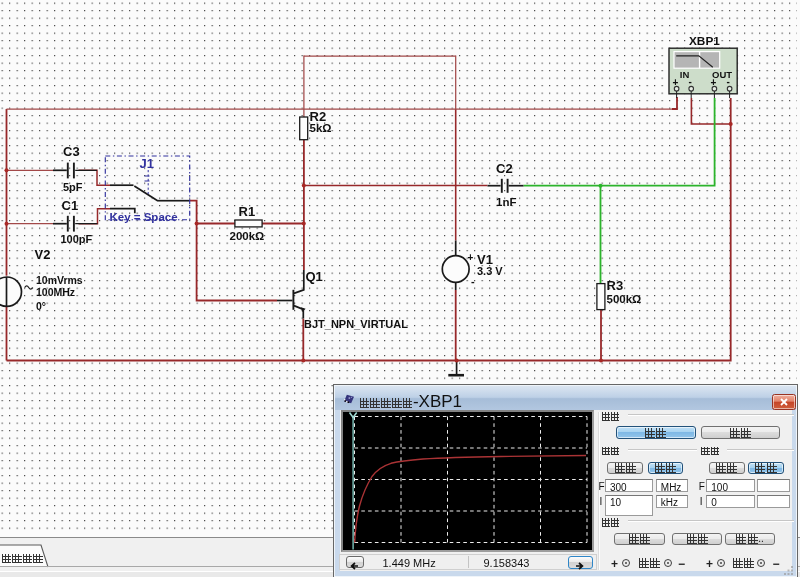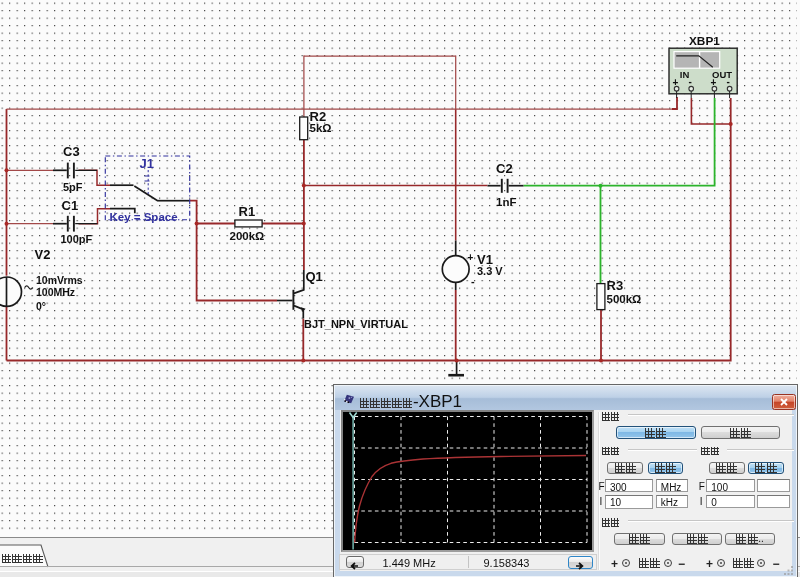--- a/index.html
+++ b/index.html
@@ -263,21 +263,21 @@
       <span class="cj c10"></span>
     </div>
 <div class="btn blue" style="left:414.3px;top:77.2px;width:35.5px;height:12.8px;">
       <span class="cj c10"></span>
       <span class="cj c10"></span>
     </div>
 <div class="flab" style="left:264.5px;top:96px;">F</div>
 <div class="fld" style="left:271px;top:94.5px;width:47.5px;height:13.4px;">300</div>
 <div class="fld" style="left:321.8px;top:94.5px;width:32.5px;height:13.4px;">MHz</div>
 <div class="flab" style="left:265.5px;top:111.5px;">I</div>
-<div class="fld" style="left:271px;top:110.2px;width:47.5px;height:14px;">10</div>
+<div class="fld" style="left:271px;top:110.2px;width:47.5px;height:21px;">10</div>
 <div class="fld" style="left:321.8px;top:110.2px;width:32.5px;height:13.4px;">kHz</div>
 <div class="flab" style="left:364.8px;top:96px;">F</div>
 <div class="fld" style="left:372.3px;top:94.5px;width:48.6px;height:13.4px;">100</div>
 <div class="fld" style="left:423.4px;top:94.5px;width:33px;height:13.4px;"></div>
 <div class="flab" style="left:365.8px;top:111.5px;">I</div>
 <div class="fld" style="left:372.3px;top:110.2px;width:48.6px;height:13.4px;">0</div>
 <div class="fld" style="left:423.4px;top:110.2px;width:33px;height:13.4px;"></div>
 <div class="glab" style="left:267.5px;top:131px;"><span class="cj c11"></span><span class="cj c11"></span></div>
 <div class="gline" style="left:294px;top:135.5px;width:166px;"></div>
 <div class="btn" style="left:280.4px;top:148px;width:50.2px;height:12.4px;">

